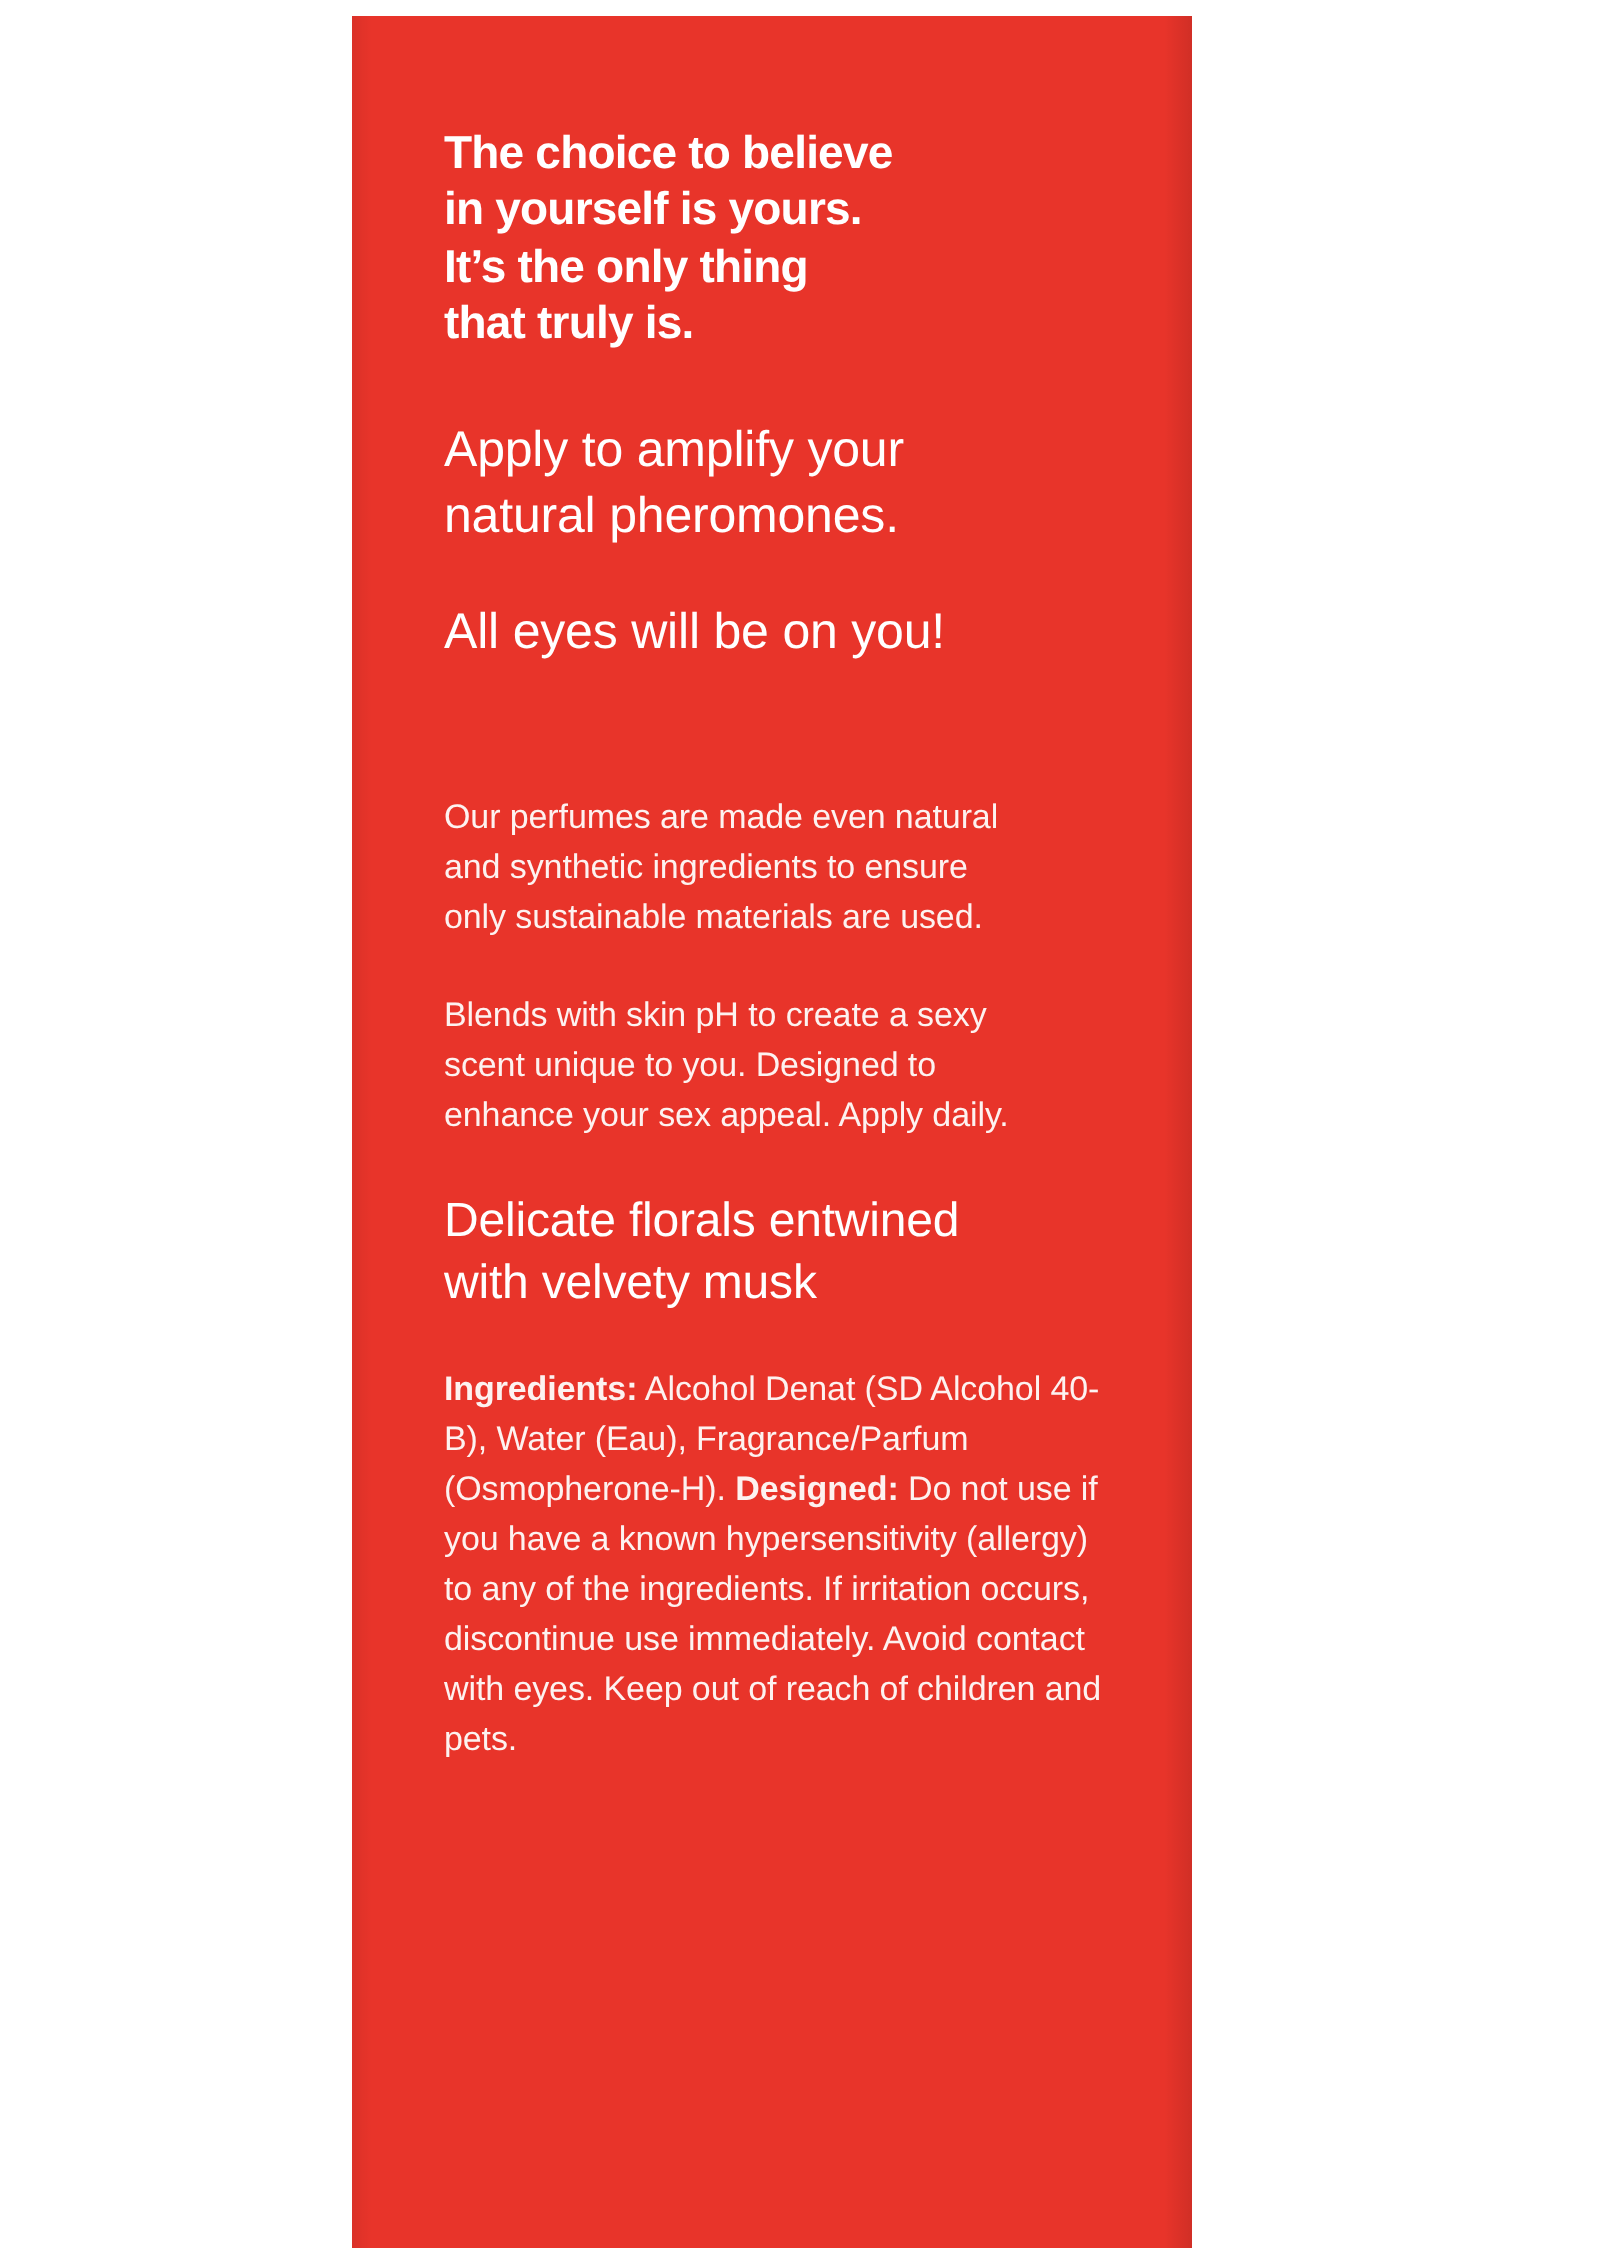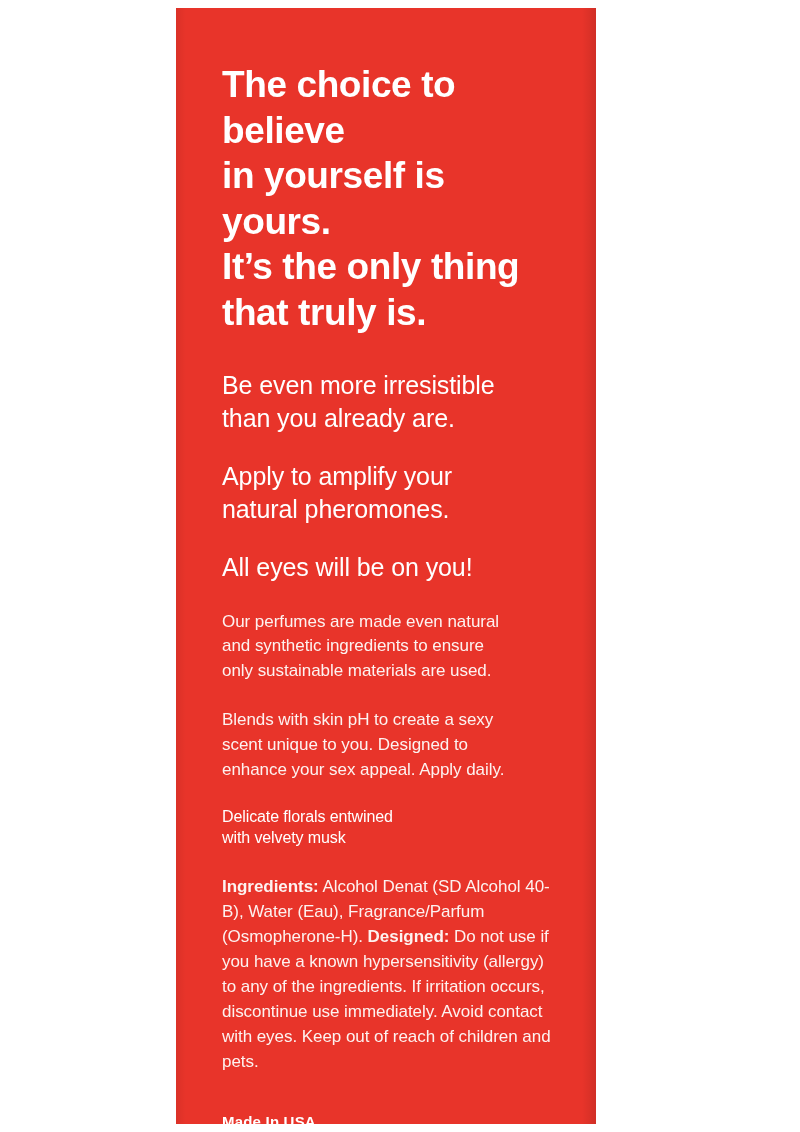--- a/index.html
+++ b/index.html
@@ -50,51 +50,51 @@
     position: absolute;
     left: 0;
     top: 0;
     width: 10px;
     height: 100%;
     background: linear-gradient(to left, rgba(0,0,0,0.0), rgba(0,0,0,0.06));
     pointer-events: none;
   }
 
   .headline {
-    font-size: 37px;
+    font-size: 23px;
     line-height: 1.23;
     font-weight: bold;
     letter-spacing: -0.4px;
     margin: 0 0 34px 0;
     white-space: pre-line;
   }
 
   .lead {
     font-size: 25px;
     line-height: 1.30;
     font-weight: 400;
     margin: 0 0 26px 0;
     letter-spacing: -0.1px;
     white-space: pre-line;
   }
-  .lead.last { margin-bottom: 26px; }
+  .lead.last { margin-bottom: 64px; }
 
   .fineprint {
     font-size: 17px;
     line-height: 1.47;
     font-weight: 400;
     margin: 0 0 24px 0;
     letter-spacing: -0.05px;
     white-space: pre-line;
     color: #fdf2f0;
   }
   .fineprint.gap { }
 
   .scent {
-    font-size: 16px;
+    font-size: 24px;
     line-height: 1.30;
     font-weight: 400;
     margin: 0 0 26px 0;
     letter-spacing: -0.1px;
     white-space: pre-line;
   }
 
   .legal {
     font-size: 17px;
     line-height: 1.47;
@@ -116,34 +116,31 @@
 <body>
 
 <div id="scene">
   <div id="package">
 
     <p class="headline">The choice to believe
 in yourself is yours.
 It’s the only thing
 that truly is.</p>
 
-    <p class="lead">Be even more irresistible
-than you already are.</p>
     <p class="lead">Apply to amplify your
 natural pheromones.</p>
     <p class="lead last">All eyes will be on you!</p>
 
     <p class="fineprint">Our perfumes are made even natural
 and synthetic ingredients to ensure
 only sustainable materials are used.</p>
     <p class="fineprint gap">Blends with skin pH to create a sexy
 scent unique to you. Designed to
 enhance your sex appeal. Apply daily.</p>
 
     <p class="scent">Delicate florals entwined
 with velvety musk</p>
 
     <p class="legal"><b>Ingredients:</b><span> Alcohol Denat (SD Alcohol 40-B), Water (Eau), Fragrance/Parfum (Osmopherone-H). </span><b>Designed:</b><span> Do not use if you have a known hypersensitivity (allergy) to any of the ingredients. If irritation occurs, discontinue use immediately. Avoid contact with eyes. Keep out of reach of children and pets.</span></p>
 
-    <p class="madein">Made In USA</p>
 
   </div>
 </div>
 
 </body></html>

